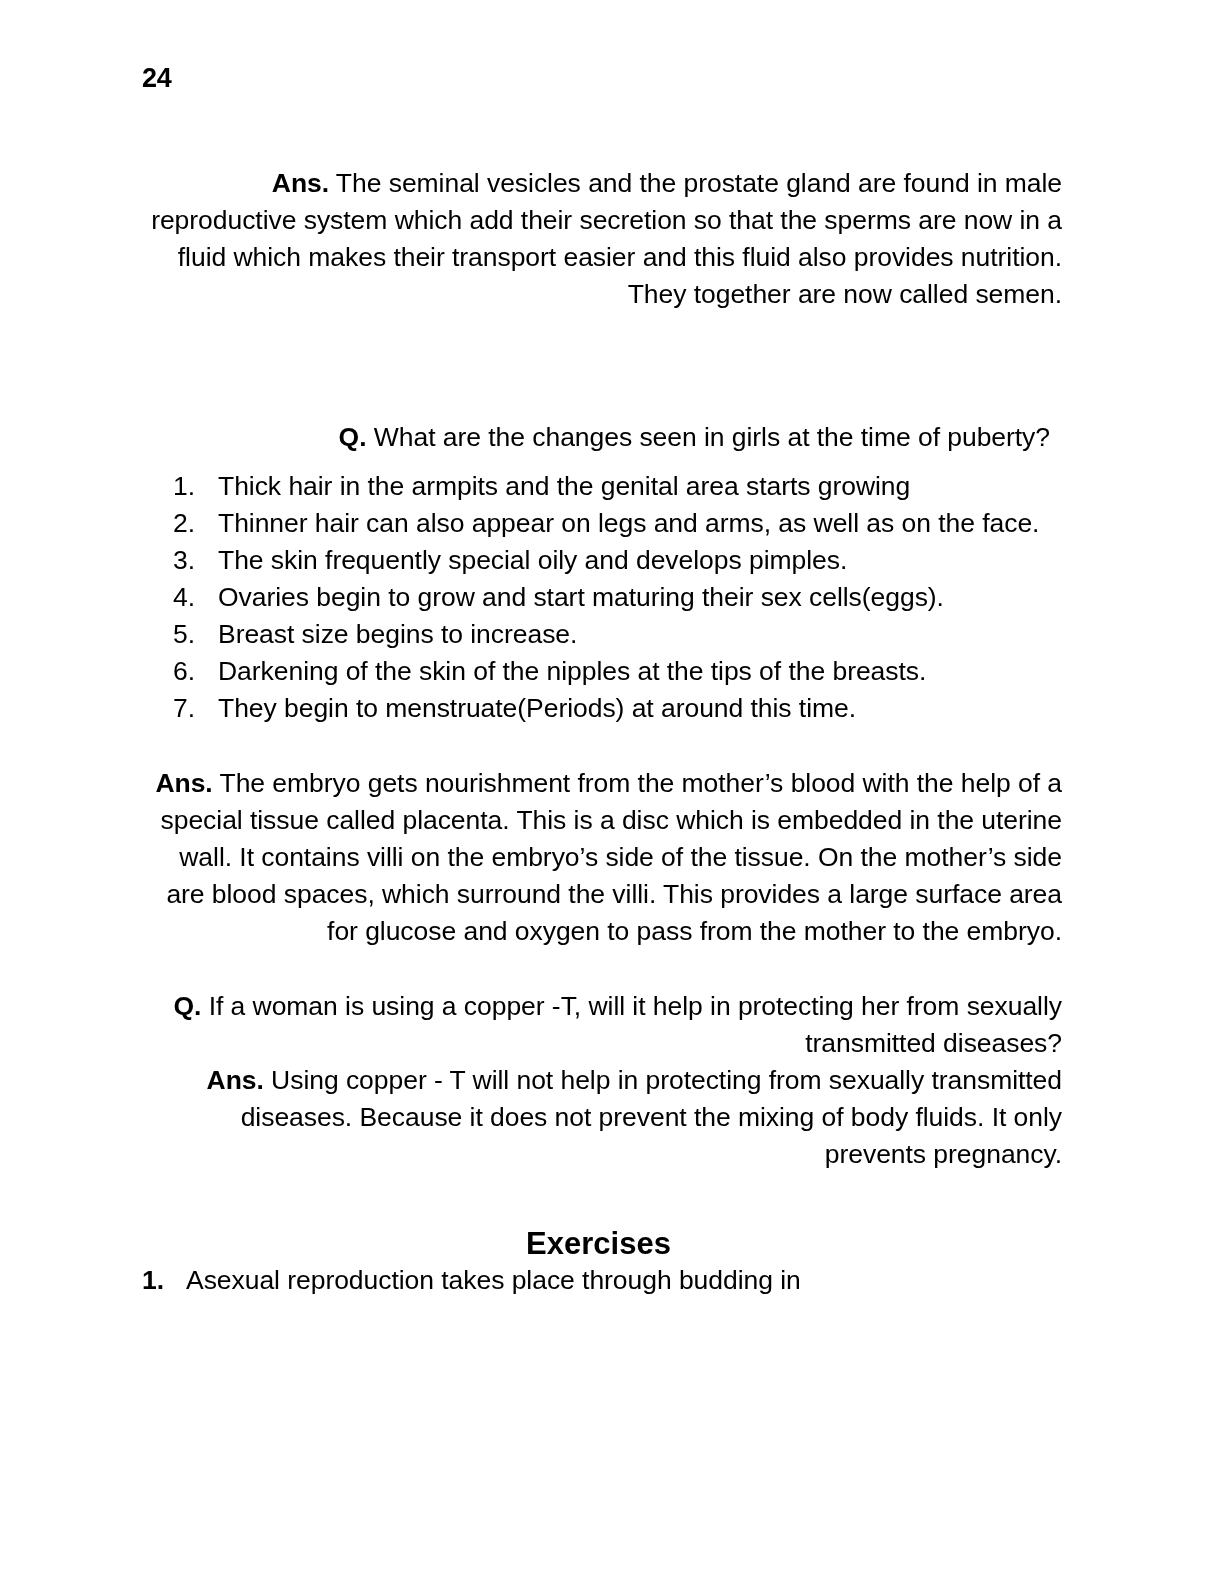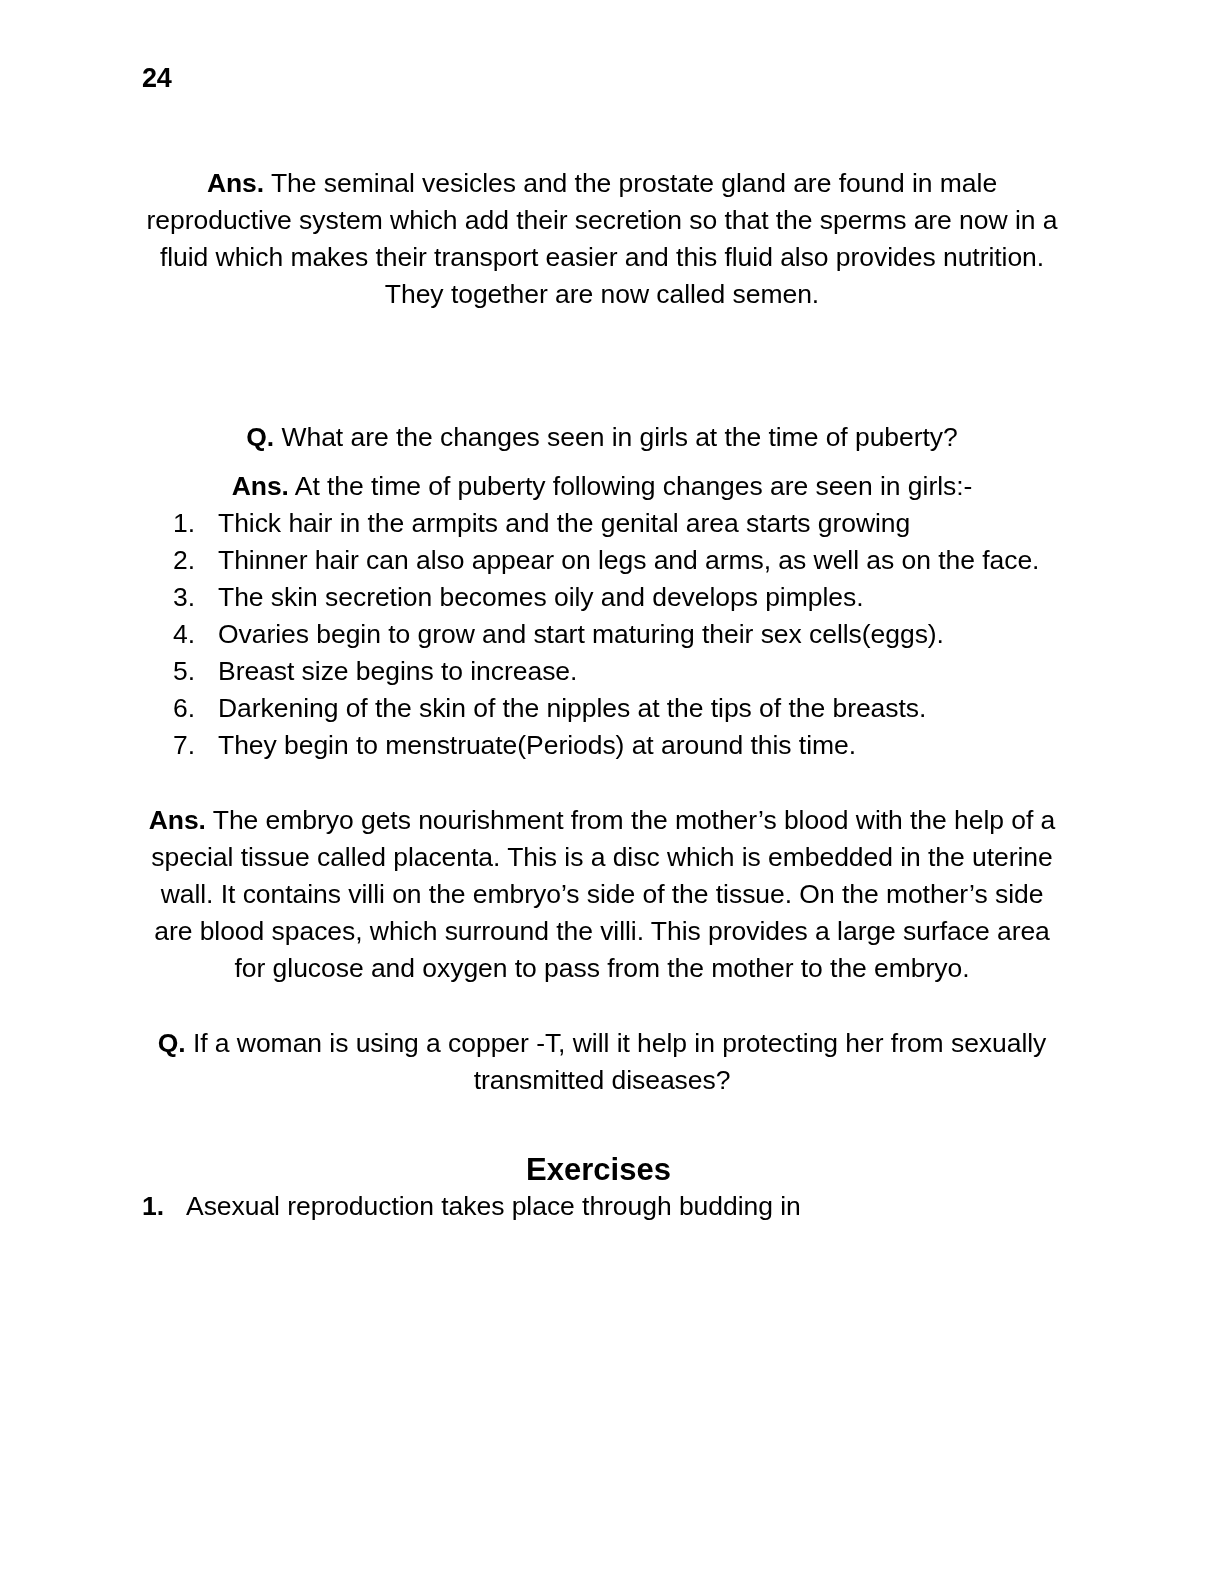--- a/index.html
+++ b/index.html
@@ -30,21 +30,21 @@
   }
   .page-number {
     font-size: 27px;
     font-weight: bold;
     line-height: 37px;
     letter-spacing: -0.2px;
   }
   .para {
     font-size: 26.5px;
     line-height: 37px;
-    text-align: center;
+    text-align: right;
     letter-spacing: -0.05px;
   }
   .lbl {
     font-weight: bold;
   }
   .gap-xl { height: 68px; }
   .gap-lg { height: 38px; }
   .gap-md { height: 26px; }
   .gap-sm { height: 14px; }
 
@@ -108,39 +108,39 @@
     <div class="page-number">24</div>
 
     <div class="gap-xl"></div>
 
     <p class="para" style="margin:0;"><span class="lbl">Ans.</span><span> The seminal vesicles and the prostate gland are found in male reproductive system which add their secretion so that the sperms are now in a fluid which makes their transport easier and this fluid also provides nutrition. They together are now called semen.</span></p>
 
     <div class="gap-xl"></div>
     <div class="gap-md"></div>
 
     <p class="para" style="margin:12px;"><span class="lbl">Q.</span><span> What are the changes seen in girls at the time of puberty?</span></p>
-    <p class="para" style="margin:0;"><span class="lbl">Ans.</span><span> At the time of puberty following changes are seen in girls:-</span></p>
 
     <ol class="numbered">
       <li><span class="num">1.</span><span>Thick hair in the armpits and the genital area starts growing</span></li>
       <li><span class="num">2.</span><span>Thinner hair can also appear on legs and arms, as well as on the face.</span></li>
-      <li><span class="num">3.</span><span>The skin secretion becomes oily and develops pimples.</span></li>
+      <li><span class="num">3.</span><span>The skin frequently special oily and develops pimples.</span></li>
       <li><span class="num">4.</span><span>Ovaries begin to grow and start maturing their sex cells(eggs).</span></li>
       <li><span class="num">5.</span><span>Breast size begins to increase.</span></li>
       <li><span class="num">6.</span><span>Darkening of the skin of the nipples at the tips of the breasts.</span></li>
       <li><span class="num">7.</span><span>They begin to menstruate(Periods) at around this time.</span></li>
     </ol>
 
     <div class="gap-lg"></div>
 
     <p class="para" style="margin:0;"><span class="lbl">Ans.</span><span> The embryo gets nourishment from the mother’s blood with the help of a special tissue called placenta. This is a disc which is embedded in the uterine wall. It contains villi on the embryo’s side of the tissue. On the mother’s side are blood spaces, which surround the villi. This provides a large surface area for glucose and oxygen to pass from the mother to the embryo.</span></p>
 
     <div class="gap-lg"></div>
 
     <p class="para" style="margin:0;"><span class="lbl">Q.</span><span> If a woman is using a copper -T, will it help in protecting her from sexually transmitted diseases?</span></p>
+    <p class="para" style="margin:0;"><span class="lbl">Ans.</span><span> Using copper - T will not help in protecting from sexually transmitted diseases. Because it does not prevent the mixing of body fluids. It only prevents pregnancy.</span></p>
 
     <div class="gap-lg"></div>
     <div class="gap-sm"></div>
 
     <div class="exercises-heading">Exercises</div>
 
     <div class="ex-item"><span class="ex-num">1.</span><span>Asexual reproduction takes place through budding in</span></div>
 
 
   </div>

